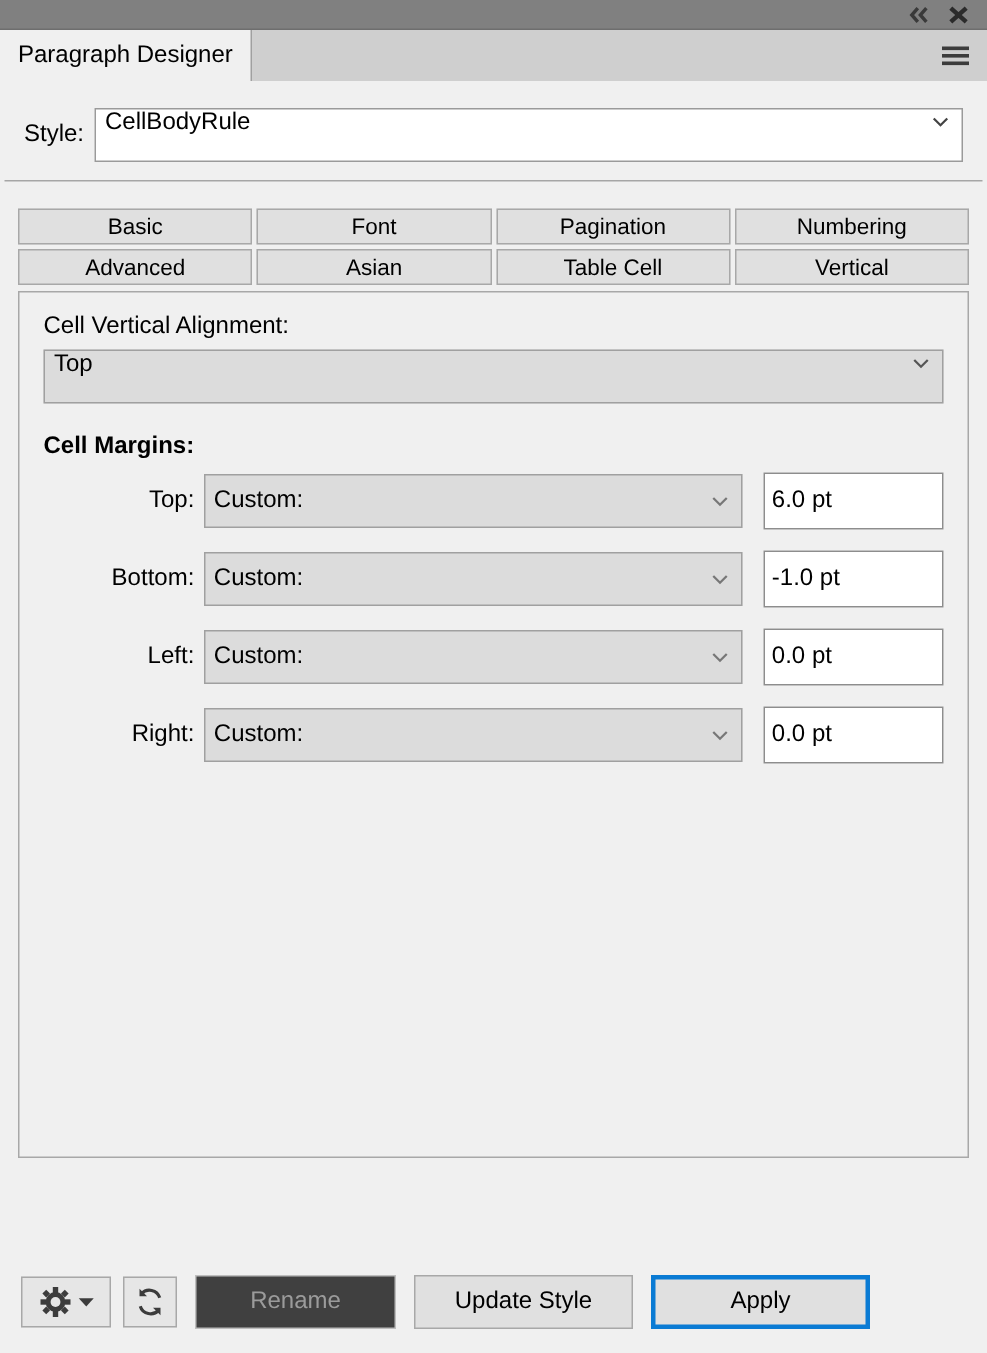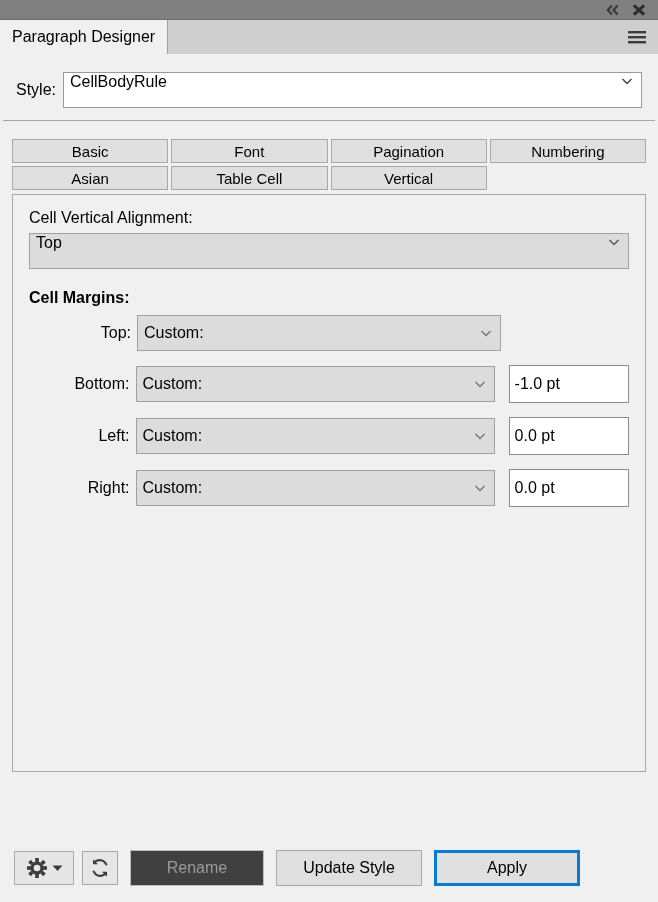--- a/index.html
+++ b/index.html
@@ -287,20 +287,23 @@
   <div class="tabbtn">
       <span>Font</span>
     </div>
   <div class="tabbtn">
       <span>Pagination</span>
     </div>
   <div class="tabbtn">
       <span>Numbering</span>
     </div>
   <div class="tabbtn">
+      <span>Advanced</span>
+    </div>
+  <div class="tabbtn">
       <span>Asian</span>
     </div>
   <div class="tabbtn">
       <span>Table Cell</span>
     </div>
   <div class="tabbtn">
       <span>Vertical</span>
     </div>
 </div>
 
@@ -316,20 +319,23 @@
 
   <div class="section-title">Cell Margins:</div>
 
   <div class="margin-row">
     <span class="margin-label">Top:</span>
     <div class="margin-combo">
       <span class="val">Custom:</span>
       <svg class="chev" viewBox="0 0 16 16">
           <path d="M3.5 6 L8 10.5 L12.5 6" fill="none" stroke="#777" stroke-width="1.5"></path>
         </svg>
+    </div>
+    <div class="margin-input">
+      <span>6.0 pt</span>
     </div>
   </div>
 
   <div class="margin-row">
     <span class="margin-label">Bottom:</span>
     <div class="margin-combo">
       <span class="val">Custom:</span>
       <svg class="chev" viewBox="0 0 16 16">
           <path d="M3.5 6 L8 10.5 L12.5 6" fill="none" stroke="#777" stroke-width="1.5"></path>
         </svg>

